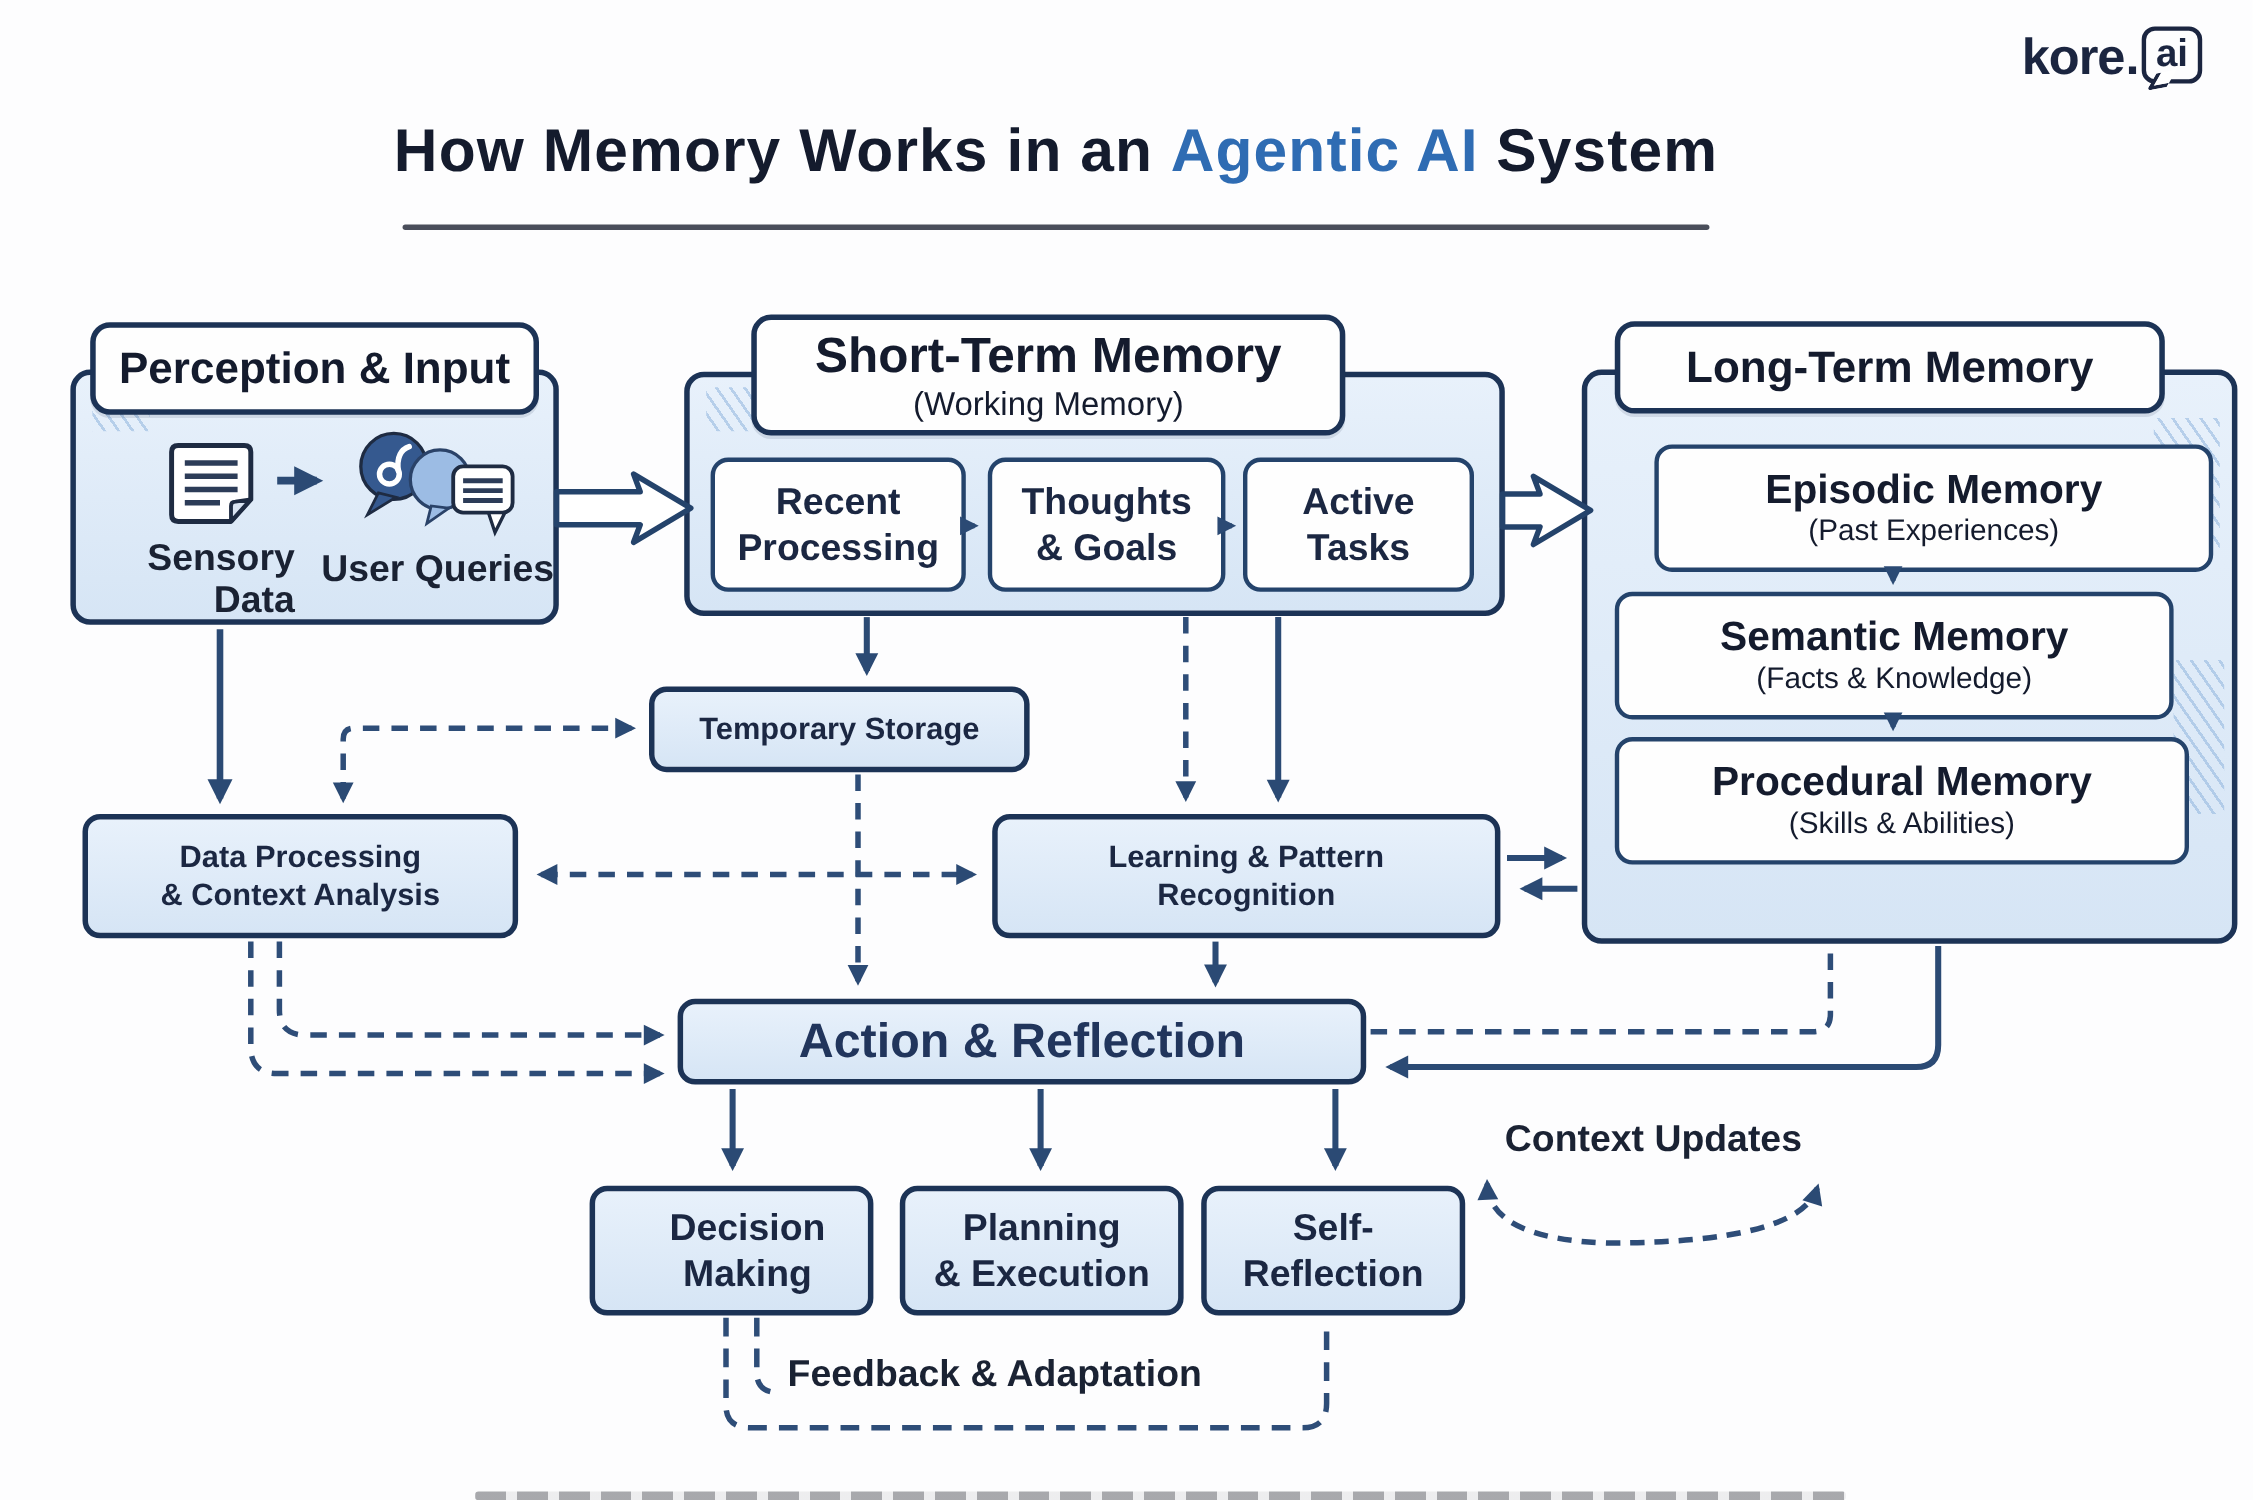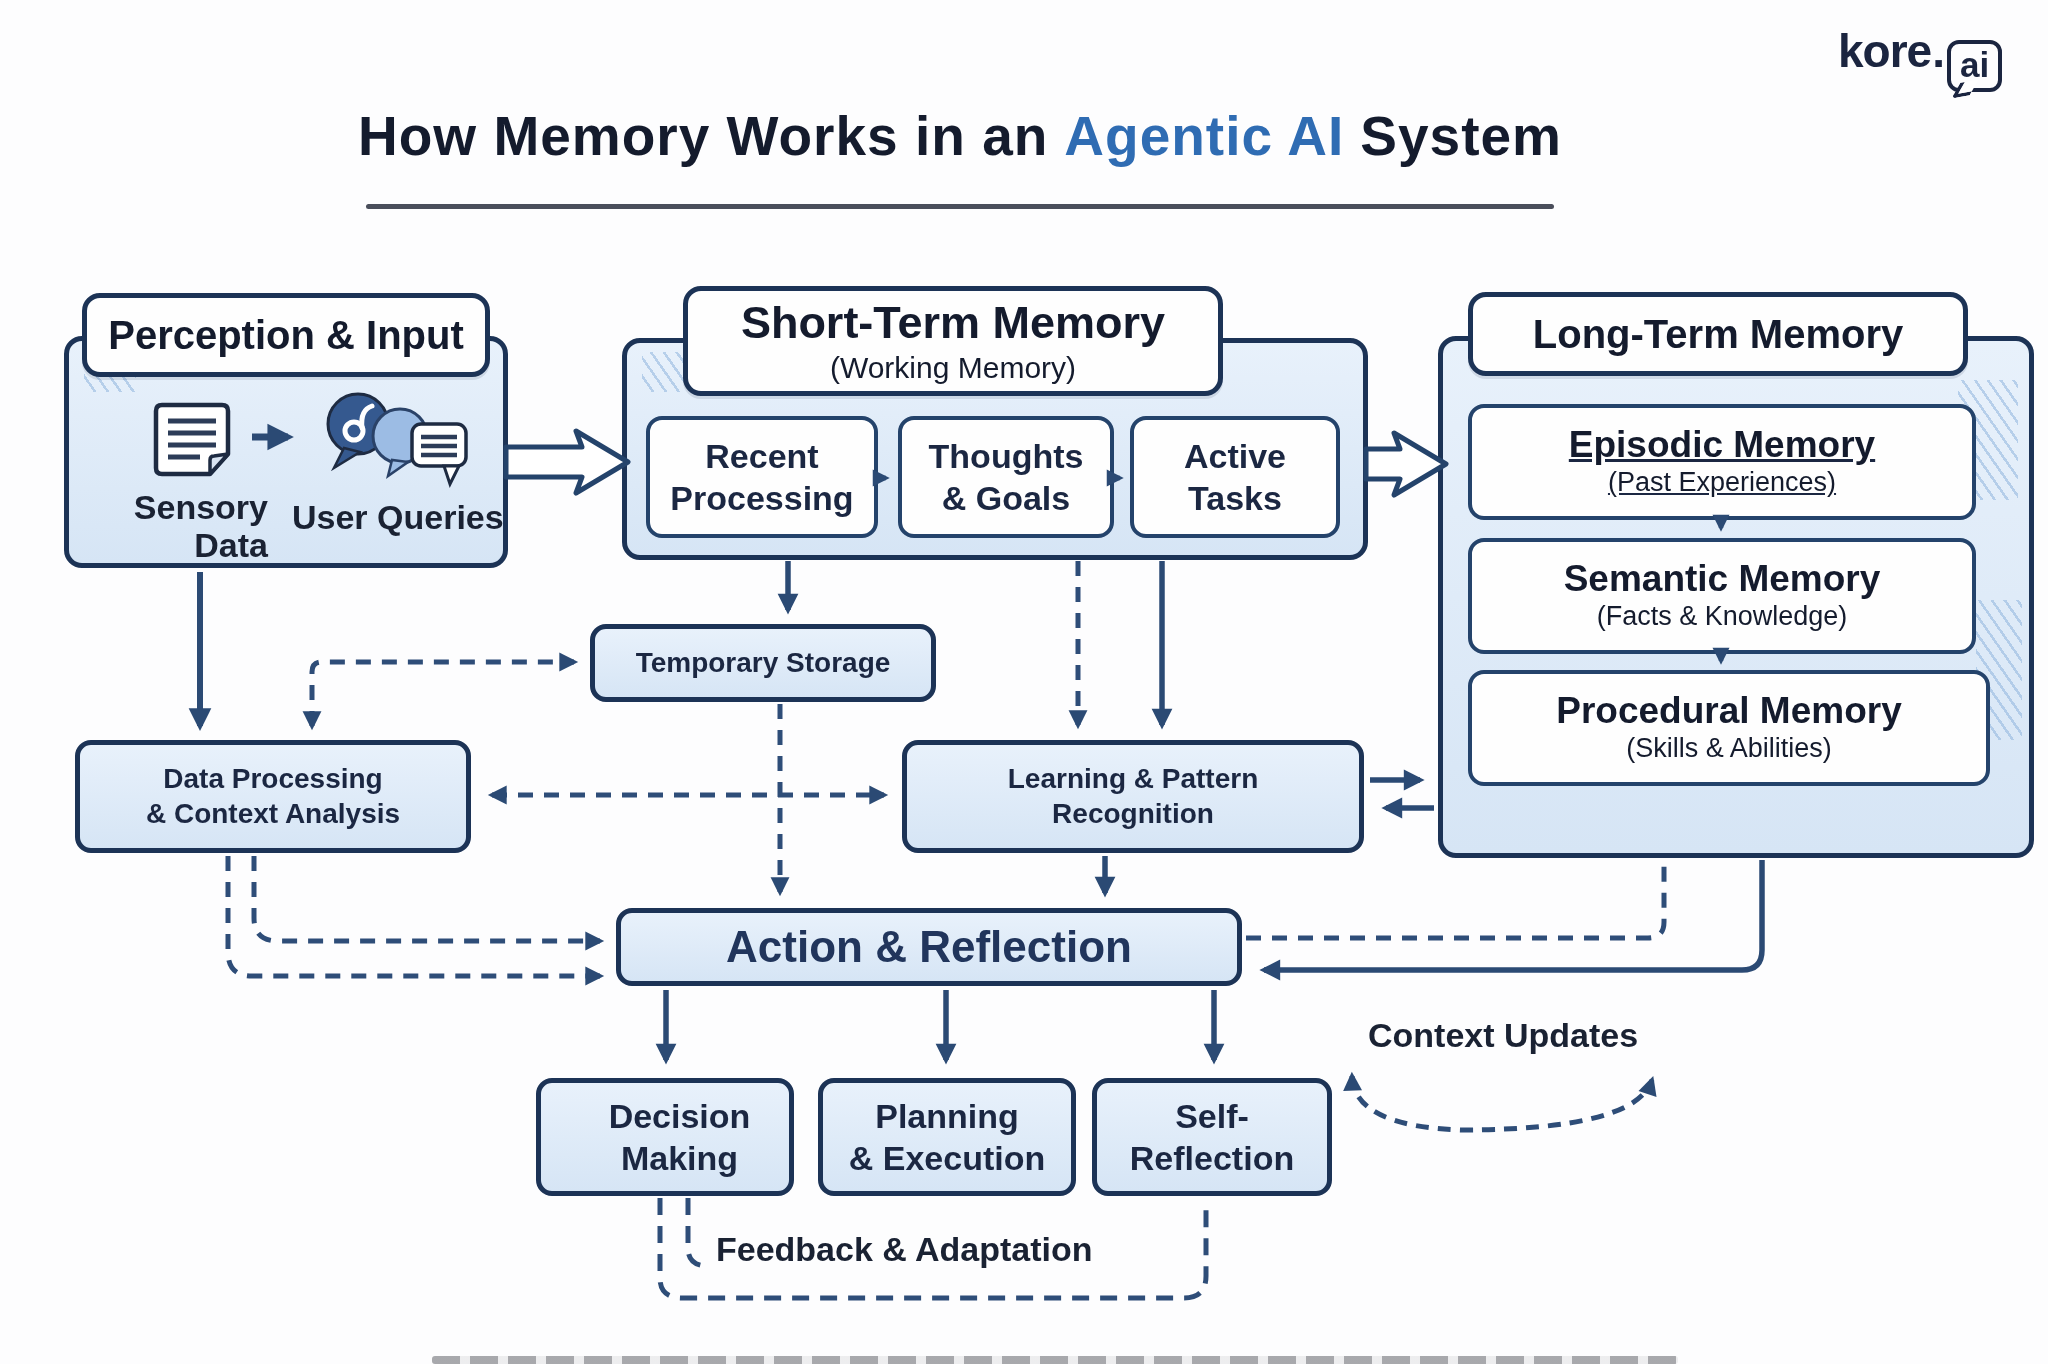--- a/index.html
+++ b/index.html
@@ -13,21 +13,21 @@
   .overlay{position:absolute;left:0;top:0;width:2048px;height:1364px;z-index:6;pointer-events:none;}
   .title{position:absolute;left:330px;top:104px;width:1260px;display:flex;justify-content:center;gap:16px;
     font-size:55px;font-weight:600;color:var(--ink);letter-spacing:1px;z-index:3;white-space:nowrap;}
   .title .hl{color:var(--accent-blue);font-weight:650;}
   .title-underline{position:absolute;left:366px;top:204px;width:1188px;height:5px;background:var(--underline);
     border-radius:3px;opacity:.85;z-index:3;}
   .logo{position:absolute;left:1838px;top:24px;display:flex;align-items:flex-start;z-index:3;color:#1b2540;}
   .logo .word{font-size:46px;font-weight:800;letter-spacing:-1px;}
   .logo .dot{font-size:46px;font-weight:800;margin:0 2px 0 1px;}
   .logo .bubble{position:relative;border:4px solid #1b2540;border-radius:12px;padding:1px 9px 3px 9px;
-    font-size:35px;font-weight:800;letter-spacing:0px;margin-top:16px;}
+    font-size:35px;font-weight:800;letter-spacing:0px;}
   .logo .bubble:after{content:"";position:absolute;left:6px;bottom:-9px;width:12px;height:12px;
     background:#ffffff;border-left:4px solid #1b2540;border-bottom:4px solid #1b2540;
     transform:skew(-38deg) rotate(-12deg);border-bottom-left-radius:4px;}
   .box{position:absolute;box-sizing:border-box;z-index:4;display:flex;flex-direction:column;
     align-items:center;justify-content:center;text-align:center;}
   .container{background:linear-gradient(180deg,var(--box-blue-1),var(--box-blue-2));
     border:5px solid var(--navy-dark);border-radius:18px;z-index:2;}
   .tab{background:var(--white-box);border:5px solid var(--navy-dark);border-radius:18px;z-index:5;
     box-shadow:0 3px 0 rgba(30,50,80,.12);}
   .bluebox{background:linear-gradient(180deg,var(--box-blue-1),var(--box-blue-2));
@@ -120,21 +120,21 @@
   </div>
   <div class="box whitebox" style="left:1130px;top:416px;width:210px;height:122px;">
     <span class="t-34">Active</span>
     <span class="t-34">Tasks</span>
   </div>
 
   <div class="box container" style="left:1438px;top:336px;width:596px;height:522px;"></div>
   <div class="box tab" style="left:1468px;top:292px;width:500px;height:84px;">
     <span class="h-40">Long-Term Memory</span>
   </div>
-  <div class="box whitebox" style="left:1468px;top:404px;width:508px;height:116px;text-decoration:underline;">
+  <div class="box whitebox" style="left:1504px;top:404px;width:508px;height:116px;">
     <span class="ltm-title">Episodic Memory</span>
     <span class="ltm-sub">(Past Experiences)</span>
   </div>
   <div class="box whitebox" style="left:1468px;top:538px;width:508px;height:116px;">
     <span class="ltm-title">Semantic Memory</span>
     <span class="ltm-sub">(Facts &amp; Knowledge)</span>
   </div>
   <div class="box whitebox" style="left:1468px;top:670px;width:522px;height:116px;">
     <span class="ltm-title">Procedural Memory</span>
     <span class="ltm-sub">(Skills &amp; Abilities)</span>

